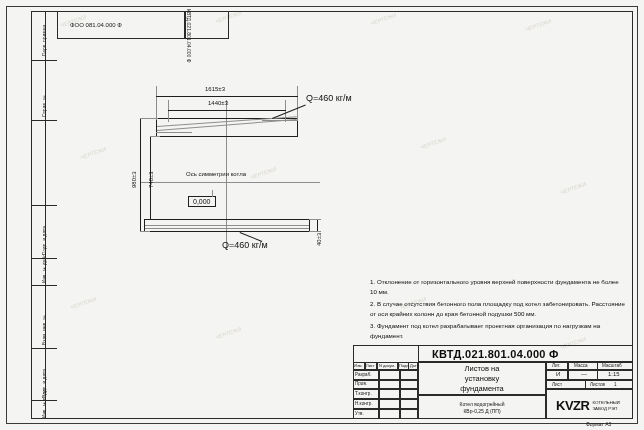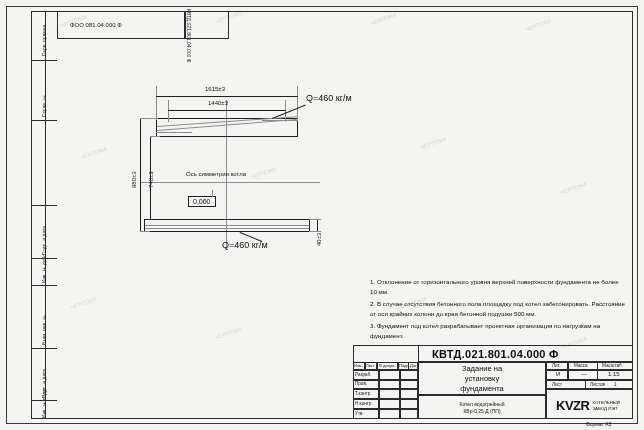--- a/index.html
+++ b/index.html
@@ -284,21 +284,21 @@
   <div class="tb-t" style="left:608px; top:371px; font-size:6px;">1:15</div>
 
   <div class="tb" style="left:546px; top:380px; width:87px; height:9px;"></div>
   <div class="tb" style="left:585px; top:380px; width:48px; height:9px;"></div>
   <div class="tb-t" style="left:552px; top:382px;">Лист</div>
   <div class="tb-t" style="left:570px; top:382px;"></div>
   <div class="tb-t" style="left:590px; top:382px;">Листов</div>
   <div class="tb-t" style="left:614px; top:382px;">1</div>
 
   <div class="tb" style="left:418px; top:362px; width:128px; height:33px;"></div>
-  <div class="tb-title" style="left:418px; top:364px;">Задание на</div>
+  <div class="tb-title" style="left:418px; top:364px;">Листов на</div>
   <div class="tb-title" style="left:418px; top:384px;">фундамента</div>
   <div class="tb-title" style="left:418px; top:374px;">установку</div>
 
   <div class="tb" style="left:418px; top:395px; width:128px; height:24px;"></div>
   <div class="tb-sub" style="left:418px; top:401px;">Котел водогрейный</div>
   <div class="tb-sub" style="left:418px; top:408px;">КВр-0,25 Д (ПП)</div>
 
   <div class="tb" style="left:546px; top:389px; width:87px; height:30px;"></div>
   <div class="logo-box" style="left:556px; top:398px;justify-content:space-between;">
     <span class="logo-mark">KVZR</span>

